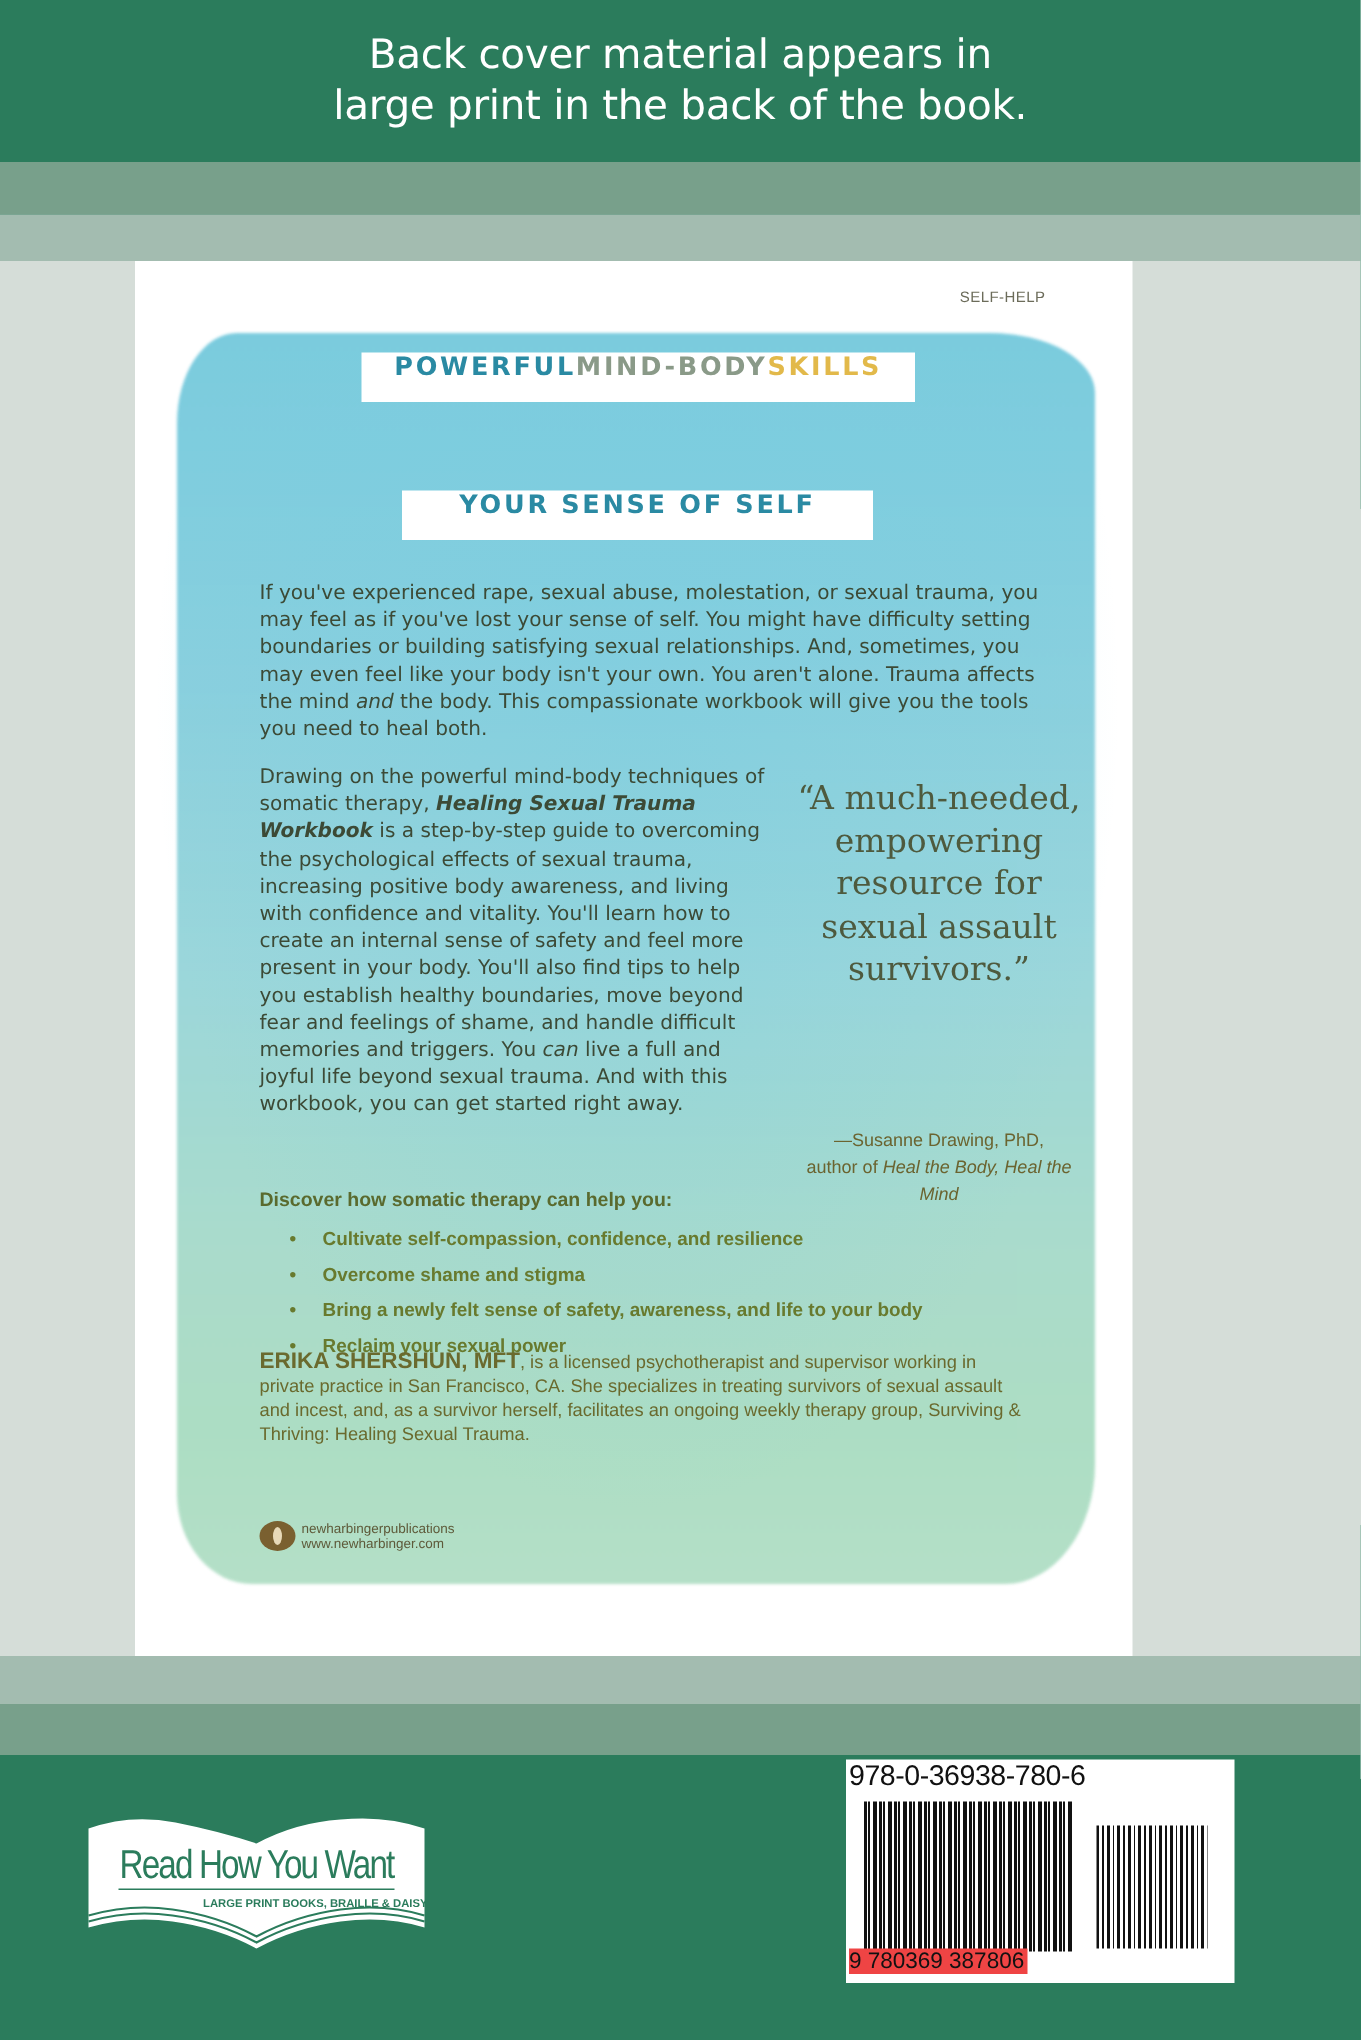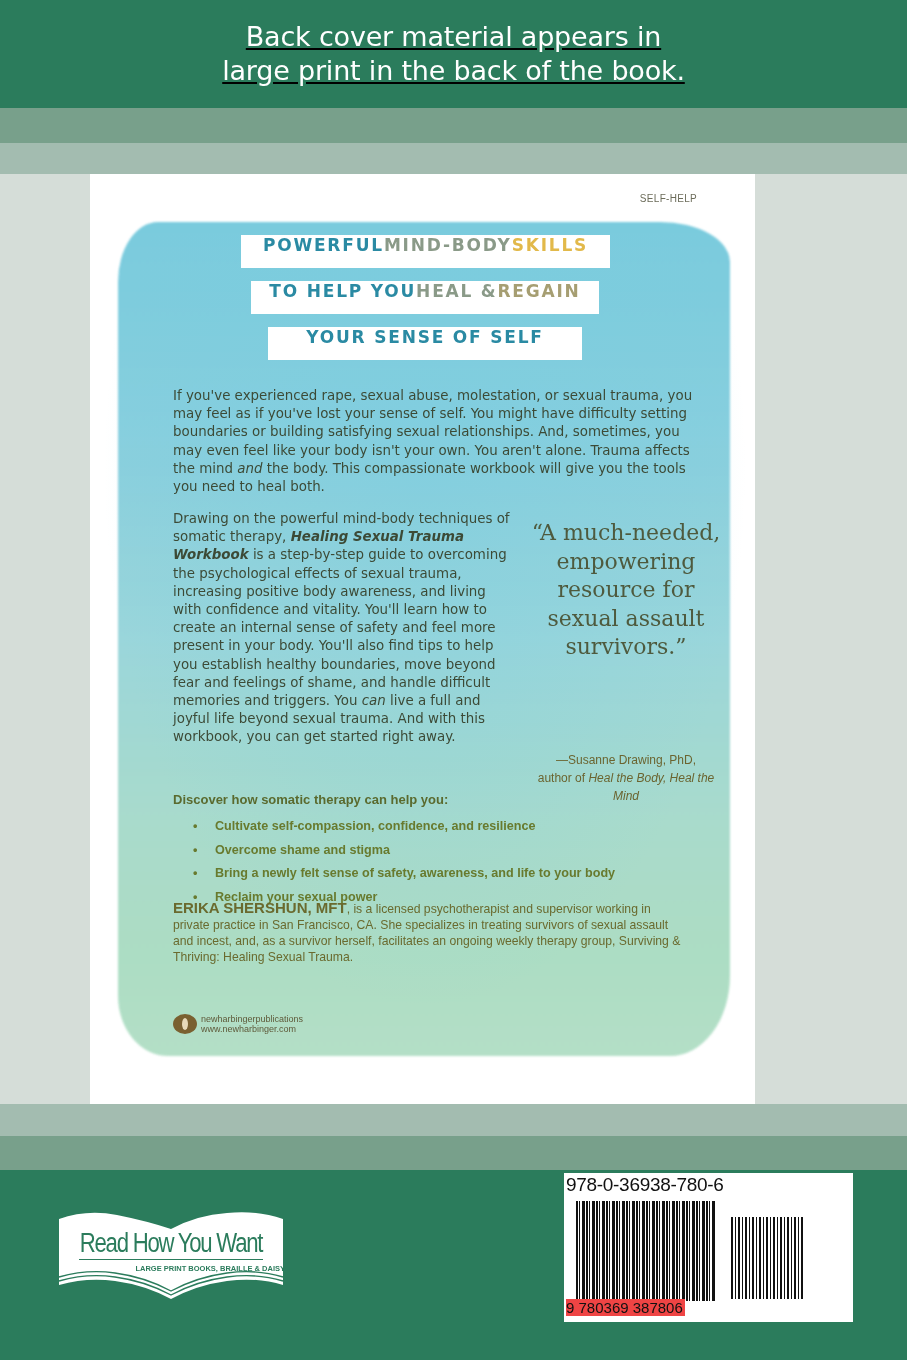--- a/index.html
+++ b/index.html
@@ -1,19 +1,19 @@
 <!DOCTYPE html>
 <html><head>
 <meta charset="utf-8">
 <style>
   * { box-sizing: border-box; margin: 0; padding: 0; }
   html, body { width: 907px; height: 1360px; overflow: hidden; }
   body { background: #2b7c5c; font-family: "Liberation Sans", sans-serif; position: relative; }
 
-  .top-banner { position: absolute; left: 0; top: 0; width: 907px; height: 108px; background: #2b7c5c; display: flex; align-items: center; justify-content: center; text-decoration: underline; }
+  .top-banner { position: absolute; left: 0; top: 0; width: 907px; height: 108px; background: #2b7c5c; display: flex; align-items: center; justify-content: center; }
   .top-banner-text { color: #ffffff; font-family: "DejaVu Sans", sans-serif; font-size: 27px; line-height: 34px; text-align: center; letter-spacing: -0.2px; }
 
   .band { position: absolute; left: 0; width: 907px; }
   .band-mid1 { top: 108px; height: 35px; background: #78a08b; }
   .band-light1 { top: 143px; height: 31px; background: #a3bcb0; }
   .band-side { top: 174px; height: 930px; background: #d5ddd8; }
   .band-light2 { top: 1104px; height: 32px; background: #a3bcb0; }
   .band-mid2 { top: 1136px; height: 34px; background: #78a08b; }
   .bottom-area { top: 1170px; height: 190px; background: #2b7c5c; }
 
@@ -49,21 +49,21 @@
   .publisher { position: absolute; left: 83px; top: 840px; display: flex; align-items: center; gap: 4px; }
   .pub-logo { width: 24px; height: 20px; border-radius: 50%; background: #7a6030; position: relative; }
   .pub-logo::after { content: ""; position: absolute; left: 9px; top: 4px; width: 6px; height: 12px; border-radius: 50%; background: #e8d9b8; }
   .pub-text { font-size: 9px; line-height: 10px; color: #5e5a3a; }
 
   .rhyw { position: absolute; left: 57px; top: 1211px; width: 228px; height: 90px; }
   .rhyw-title { position: absolute; left: 0; top: 17px; width: 228px; text-align: center; font-family: "Liberation Sans Narrow", "Liberation Sans", sans-serif; color: #2b7c5c; font-size: 27px; letter-spacing: -1.5px; transform: scaleX(0.82); }
   .rhyw-line { position: absolute; left: 22px; top: 48px; width: 184px; height: 1px; background: #2b7c5c; }
   .rhyw-sub { position: absolute; left: 0; top: 53px; width: 228px; text-align: right; color: #2b7c5c; font-weight: bold; font-size: 7.5px; }
 
-  .barcode { position: absolute; left: 564px; top: 1173px; width: 289px; height: 149px; background: #ffffff; }
+  .barcode { position: absolute; left: 564px; top: 1173px; width: 259px; height: 149px; background: #ffffff; }
   .isbn-top { position: absolute; left: 2px; top: 1px; font-size: 19px; color: #111; letter-spacing: -0.3px; }
   .bars-main { position: absolute; left: 12px; top: 28px; width: 140px; height: 100px; background: repeating-linear-gradient(90deg, #111 0 2px, #fff 2px 3px, #111 3px 4px, #fff 4px 6px, #111 6px 9px, #fff 9px 10px); }
   .bars-addon { position: absolute; left: 167px; top: 44px; width: 74px; height: 82px; background: repeating-linear-gradient(90deg, #111 0 2px, #fff 2px 4px, #111 4px 5px, #fff 5px 7px); }
   .isbn-bottom { position: absolute; left: 2px; top: 126px; font-size: 15px; color: #111; background: #ef4444; padding-right: 2px; }
   .addon-num { position: absolute; left: 180px; top: 24px; font-size: 15px; color: #111; letter-spacing: 2px; margin-top: 32px; }
 </style>
 </head>
 <body>
 
 <div class="top-banner">
@@ -83,25 +83,20 @@
 <div class="cover">
   <div class="wash"></div>
   <div class="wash2"></div>
 
   <div class="category">SELF-HELP</div>
 
   <div class="headline-box hb1">
     <span class="c-teal">POWERFUL </span>
     <span class="c-grey">MIND-BODY </span>
     <span class="c-gold">SKILLS</span>
-  </div>
-  <div class="headline-box hb2">
-    <span class="c-teal">TO HELP YOU </span>
-    <span class="c-grey">HEAL &amp; </span>
-    <span class="c-olive">REGAIN</span>
   </div>
   <div class="headline-box hb3">
     <span class="c-teal">YOUR SENSE OF SELF</span>
   </div>
 
   <p class="body-text p1">
     <span>If you've experienced rape, sexual abuse, molestation, or sexual trauma, you may feel as if you've lost your sense of self. You might have difficulty setting boundaries or building satisfying sexual relationships. And, sometimes, you may even feel like your body isn't your own. You aren't alone. Trauma affects the mind </span><em>and</em><span> the body. This compassionate workbook will give you the tools you need to heal both.</span>
   </p>
 
   <p class="body-text p2">

